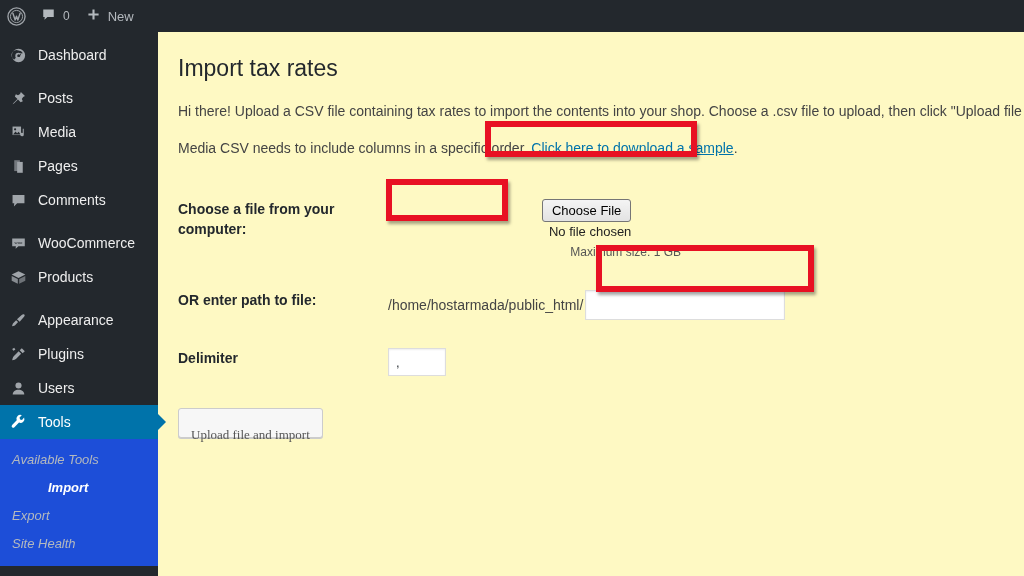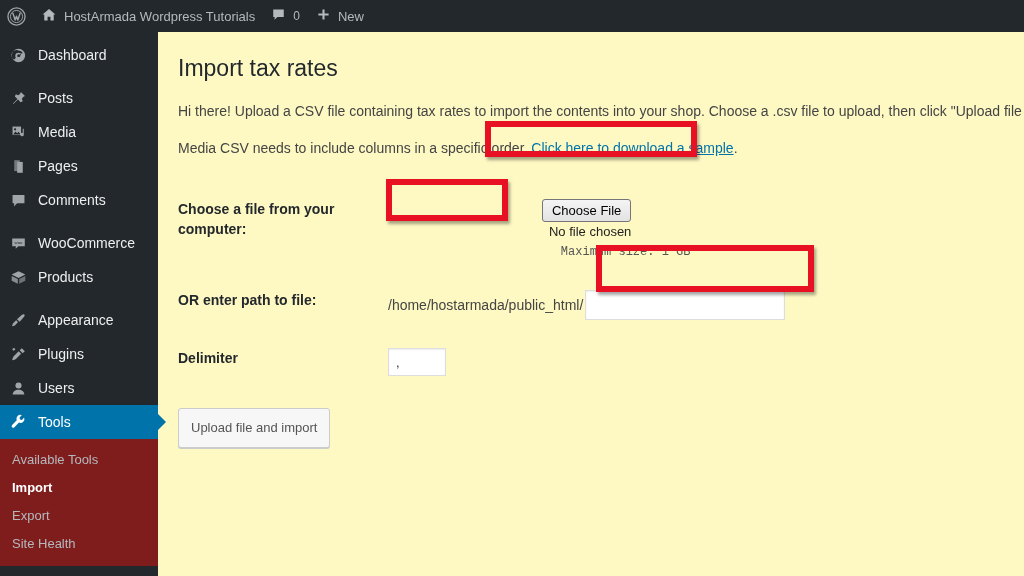--- a/index.html
+++ b/index.html
@@ -65,29 +65,29 @@
   .menu-item.current .mi-icon svg { fill: #ffffff; }
   .menu-item.current::after {
     content: "";
     position: absolute; right: -8px; top: 50%;
     margin-top: -8px;
     border-style: solid;
     border-width: 8px 0 8px 8px;
     border-color: transparent transparent transparent #0073aa;
   }
   .menu-sep { height: 9px; }
-  .submenu { background: #7f1d1d; padding: 7px 0 8px 0; }
+  .submenu { background: #1d4ed8; padding: 7px 0 8px 0; font-style: italic; }
   .submenu-item {
     display: block;
     padding: 6px 0 6px 12px;
     font-size: 13px;
     color: #b4b9be;
     line-height: 16px;
   }
-  .submenu-item.current { color: #ffffff; font-weight: bold; }
+  .submenu-item.current { color: #ffffff; font-weight: bold; margin-left: 36px; }
 
   
   #content {
     position: absolute; top: 32px; left: 158px;
     width: 866px; height: 544px;
     background: #fef9c3;
     overflow: hidden;
   }
   #inner { padding: 22px 0 0 20px; }
   h1.page-title {
@@ -133,21 +133,21 @@
   .choose-file-btn {
     display: inline-flex; align-items: center; justify-content: center;
     height: 23px; padding: 0 9px;
     border: 1px solid #767676;
     border-radius: 3px;
     background: linear-gradient(#f4f4f4, #e3e3e3);
     font-family: "Liberation Sans", sans-serif;
     font-size: 13px; color: #000;
   }
   .no-file { font-size: 13px; color: #222; padding-left: 7px; }
-  .maxsize { font-size: 12px; color: #555; padding-left: 78px; white-space: nowrap; font-family: Liberation Mono, monospace; }
+  .maxsize { font-size: 12px; color: #555; padding-left: 78px; white-space: nowrap; }
 
   .path-row { display: flex; align-items: center; }
   .path-prefix { font-size: 14px; color: #444; white-space: nowrap; }
   input.text-input {
     height: 30px;
     width: 200px;
     border: 1px solid #ddd;
     background: #fff;
     box-shadow: inset 0 1px 2px rgba(0,0,0,.07);
     border-radius: 0;
@@ -168,25 +168,25 @@
     padding: 0 7px;
     font-family: "Liberation Sans", sans-serif;
   }
   .submit-wrap { padding-top: 18px; }
   button.submit-btn {
     background: #f7f7f7;
     border: 1px solid #ccc;
     border-radius: 3px;
     color: #555;
     font-size: 13px;
-    height: 40px;
-    padding: 0 12px;
+    height: 30px;
+    padding: 12px 12px;
     line-height: 28px;
     box-shadow: 0 1px 0 #ccc;
-    font-family: Liberation Sans, sans-serif;
+    font-family: Liberation Serif, serif;
     cursor: pointer;
   }
 
   
   .annot {
     position: absolute;
     border: 6px solid #e81123;
     box-shadow: 2px 3px 3px rgba(0,0,0,.35);
     pointer-events: none;
     z-index: 30;
@@ -200,28 +200,20 @@
 
 <div id="screen">
 
   <div id="adminbar">
     <div class="ab-item first ab-logo">
       <svg width="19" height="19" viewBox="0 0 20 20" aria-hidden="true">
         <circle cx="10" cy="10" r="9" fill="none" stroke="#a0a5aa" stroke-width="1.4"></circle>
         <circle cx="10" cy="10" r="6.4" fill="none" stroke="#a0a5aa" stroke-width="1"></circle>
         <path d="M6.2 6.6 L8.6 13.6 L10 9.6 L11.4 13.6 L13.8 6.6" fill="none" stroke="#a0a5aa" stroke-width="1.5" stroke-linecap="round" stroke-linejoin="round"></path>
       </svg>
-    </div>
-    <div class="ab-item">
-      <span>
-        <svg width="16" height="16" viewBox="0 0 20 20" aria-hidden="true">
-          <path d="M10 2.6 L18 9.4 L15.9 9.4 L15.9 17 L11.8 17 L11.8 12.2 L8.2 12.2 L8.2 17 L4.1 17 L4.1 9.4 L2 9.4 Z" fill="#b4b9be"></path>
-        </svg>
-      </span>
-      <span class="ab-sitename">HostArmada Wordpress Tutorials</span>
     </div>
     <div class="ab-item">
       <span>
         <svg width="15" height="15" viewBox="0 0 20 20" aria-hidden="true">
           <path d="M3 3.4 H17 V13.2 H8.6 L4.6 17 L5.0 13.2 H3 Z" fill="#b4b9be"></path>
         </svg>
       </span>
       <span class="ab-count">0</span>
     </div>
     <div class="ab-item">

